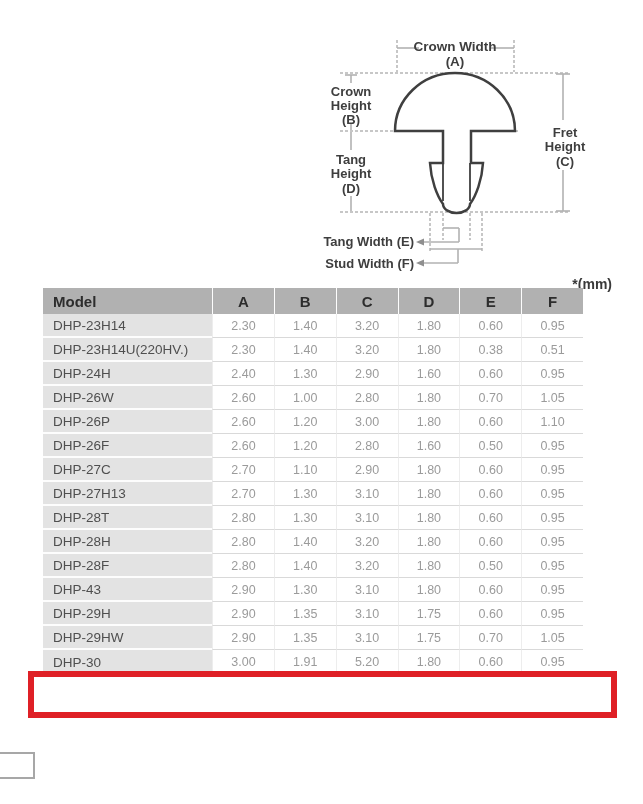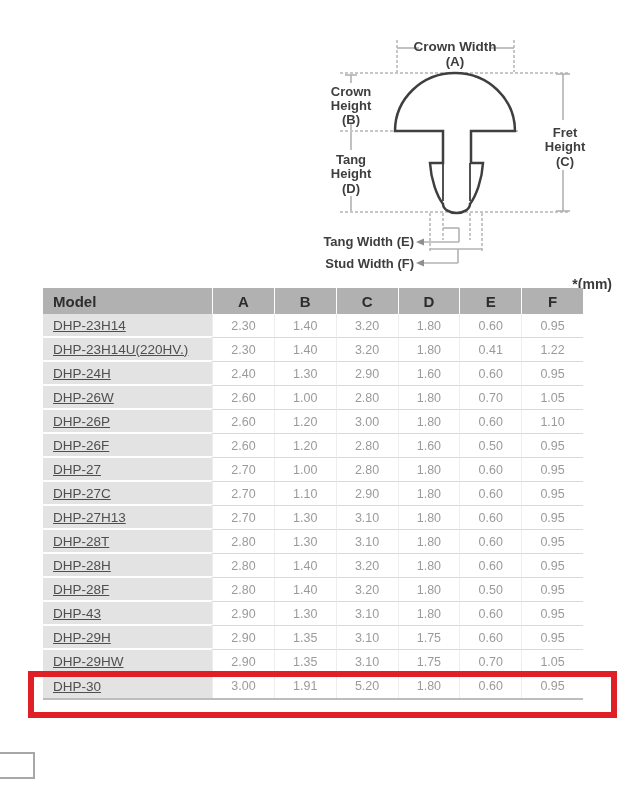--- a/index.html
+++ b/index.html
@@ -27,21 +27,20 @@
   #spec-table thead th {
     background:#b1b1b1; color:#2d2d2d; font-weight:bold; font-size:15px;
     height:26px; vertical-align:middle;
   }
   #spec-table thead th.h-model { text-align:left; padding-left:10px; }
   #spec-table thead th.h-val { text-align:center; border-left:1px solid #fdfdfd; }
   #spec-table td { height:24px; vertical-align:middle; }
   #spec-table td.model-cell {
     background:#e3e3e3; color:#4f4f4f; font-size:13.5px; padding-left:10px;
     border-bottom:2px solid #fdfdfd;
-    text-decoration:underline;
   }
   #spec-table td.value-cell {
     background:#fff; color:#9b9b9b; font-size:12.5px; text-align:center;
     border-bottom:1px solid #d9d9d9; border-left:1px solid #ededed;
   }
   #spec-table tbody tr:last-child td { border-bottom:0; }
   
   #highlight-box {
     position:absolute; left:28px; top:671px; width:589px; height:47px;
     border:6px solid #df2026; background:transparent; pointer-events:none;
@@ -172,22 +171,22 @@
             <td class="value-cell">1.80</td>
             <td class="value-cell">0.60</td>
             <td class="value-cell">0.95</td>
           </tr>
           <tr>
             <td class="model-cell">DHP-23H14U(220HV.)</td>
             <td class="value-cell">2.30</td>
             <td class="value-cell">1.40</td>
             <td class="value-cell">3.20</td>
             <td class="value-cell">1.80</td>
-            <td class="value-cell">0.41</td>
-            <td class="value-cell">1.22</td>
+            <td class="value-cell">0.38</td>
+            <td class="value-cell">0.51</td>
           </tr>
           <tr>
             <td class="model-cell">DHP-24H</td>
             <td class="value-cell">2.40</td>
             <td class="value-cell">1.30</td>
             <td class="value-cell">2.90</td>
             <td class="value-cell">1.60</td>
             <td class="value-cell">0.60</td>
             <td class="value-cell">0.95</td>
           </tr>
@@ -212,29 +211,20 @@
           <tr>
             <td class="model-cell">DHP-26F</td>
             <td class="value-cell">2.60</td>
             <td class="value-cell">1.20</td>
             <td class="value-cell">2.80</td>
             <td class="value-cell">1.60</td>
             <td class="value-cell">0.50</td>
             <td class="value-cell">0.95</td>
           </tr>
           <tr>
-            <td class="model-cell">DHP-27</td>
-            <td class="value-cell">2.70</td>
-            <td class="value-cell">1.00</td>
-            <td class="value-cell">2.80</td>
-            <td class="value-cell">1.80</td>
-            <td class="value-cell">0.60</td>
-            <td class="value-cell">0.95</td>
-          </tr>
-          <tr>
             <td class="model-cell">DHP-27C</td>
             <td class="value-cell">2.70</td>
             <td class="value-cell">1.10</td>
             <td class="value-cell">2.90</td>
             <td class="value-cell">1.80</td>
             <td class="value-cell">0.60</td>
             <td class="value-cell">0.95</td>
           </tr>
           <tr>
             <td class="model-cell">DHP-27H13</td>

